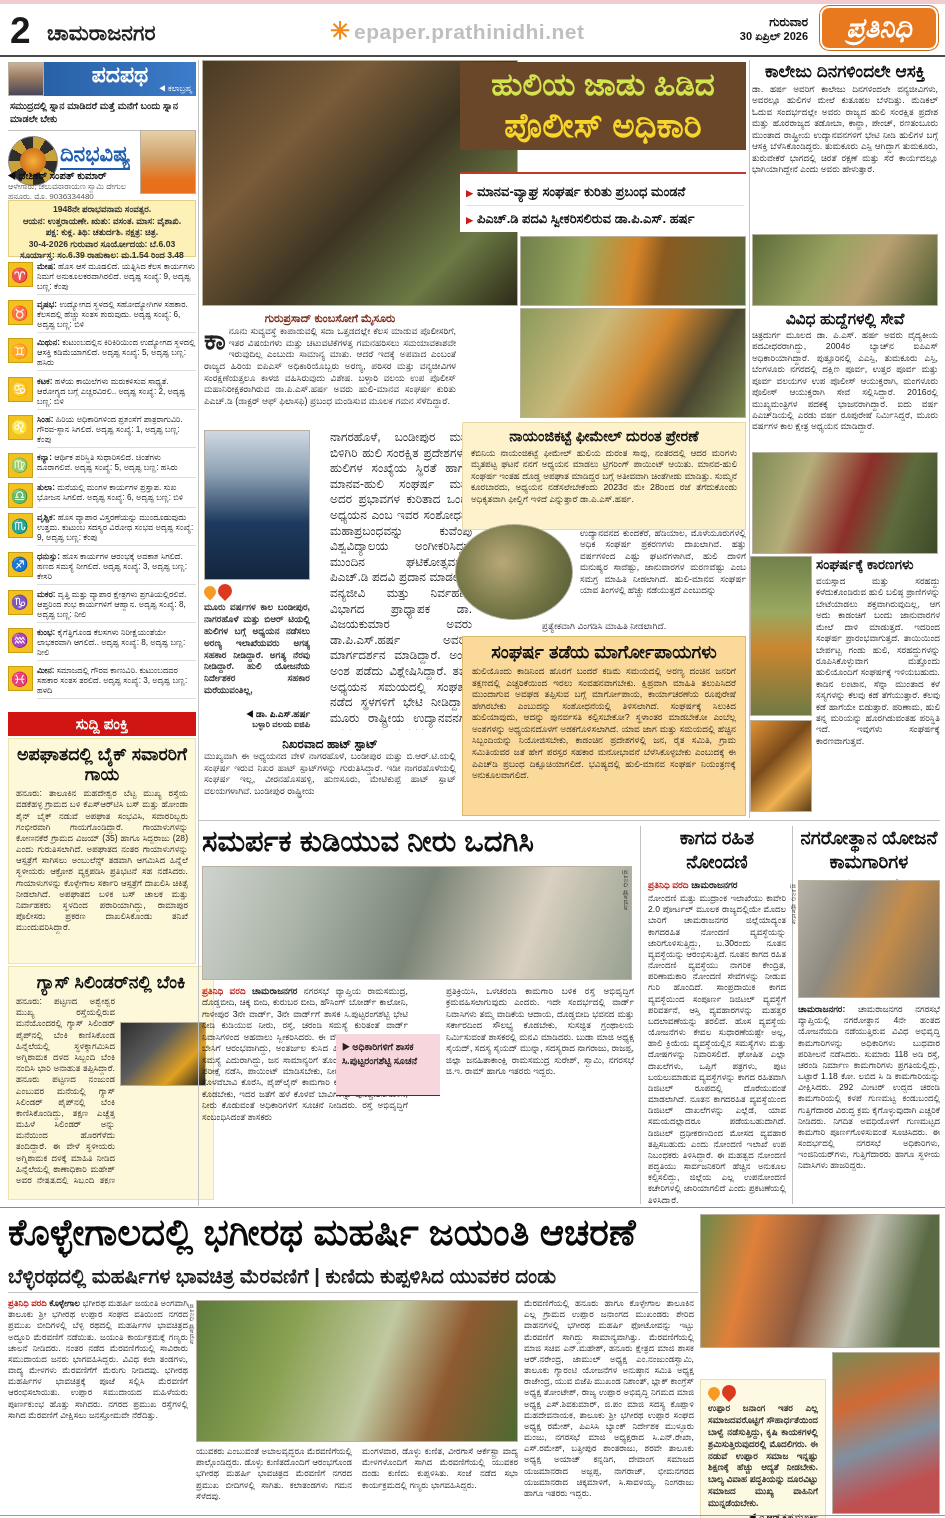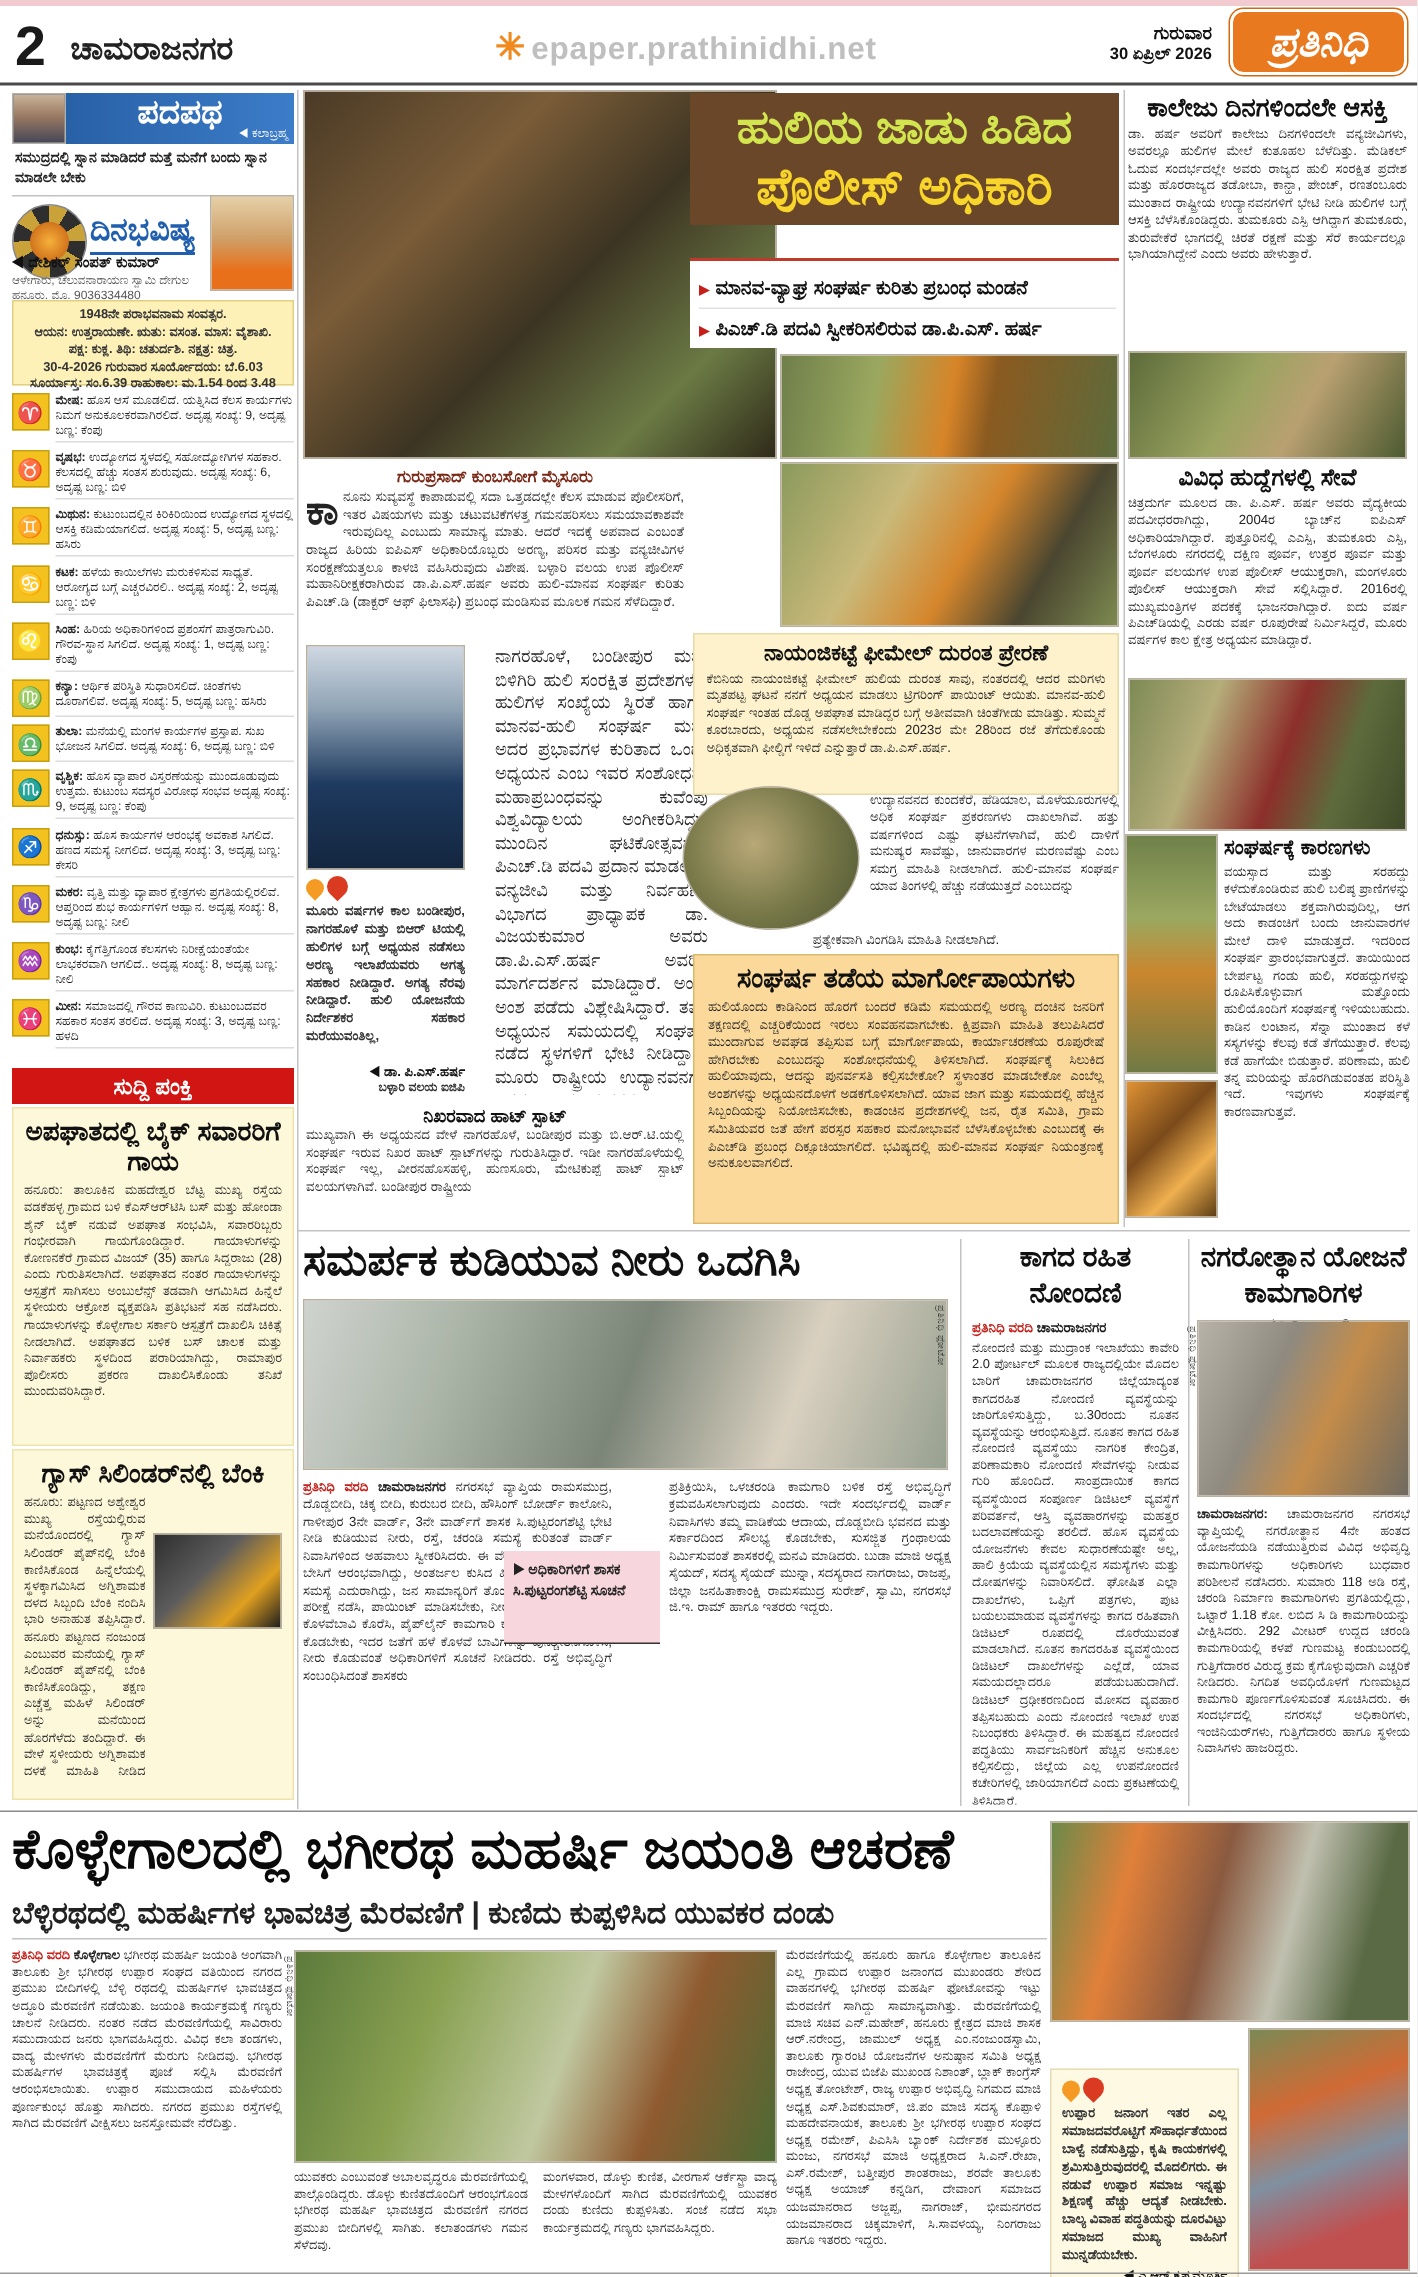--- a/index.html
+++ b/index.html
@@ -169,21 +169,21 @@
         <div class="zicon">♓</div>
         <div class="ztext"><b>ಮೀನ:</b> <span>ಸಮಾಜದಲ್ಲಿ ಗೌರವ ಕಾಣುವಿರಿ. ಕುಟುಂಬದವರ ಸಹಕಾರ ಸಂತಸ ತರಲಿದೆ. ಅದೃಷ್ಟ ಸಂಖ್ಯೆ: 3, ಅದೃಷ್ಟ ಬಣ್ಣ: ಹಳದಿ</span></div>
       </div>
   </div>
 
   <div class="abs banner" style="left:8px;top:712px;width:188px;height:24px;">ಸುದ್ದಿ ಪಂಕ್ತಿ</div>
   <div class="abs ylwart" style="left:8px;top:738px;width:188px;height:226px;">
     <div class="ylwhead">ಅಪಘಾತದಲ್ಲಿ ಬೈಕ್ ಸವಾರರಿಗೆ ಗಾಯ</div>
     <div class="jtext" style="font-size:8.6px;height:172px;">ಹನೂರು: ತಾಲೂಕಿನ ಮಹದೇಶ್ವರ ಬೆಟ್ಟ ಮುಖ್ಯ ರಸ್ತೆಯ ವಡಕೆಹಳ್ಳ ಗ್ರಾಮದ ಬಳಿ ಕೆಎಸ್‌ಆರ್‌ಟಿಸಿ ಬಸ್ ಮತ್ತು ಹೋಂಡಾ ಶೈನ್ ಬೈಕ್ ನಡುವೆ ಅಪಘಾತ ಸಂಭವಿಸಿ, ಸವಾರರಿಬ್ಬರು ಗಂಭೀರವಾಗಿ ಗಾಯಗೊಂಡಿದ್ದಾರೆ. ಗಾಯಾಳುಗಳನ್ನು ಕೋಣನಕೆರೆ ಗ್ರಾಮದ ವಿಜಯ್ (35) ಹಾಗೂ ಸಿದ್ದರಾಜು (28) ಎಂದು ಗುರುತಿಸಲಾಗಿದೆ. ಅಪಘಾತದ ನಂತರ ಗಾಯಾಳುಗಳನ್ನು ಆಸ್ಪತ್ರೆಗೆ ಸಾಗಿಸಲು ಅಂಬುಲೆನ್ಸ್ ತಡವಾಗಿ ಆಗಮಿಸಿದ ಹಿನ್ನೆಲೆ ಸ್ಥಳೀಯರು ಆಕ್ರೋಶ ವ್ಯಕ್ತಪಡಿಸಿ ಪ್ರತಿಭಟನೆ ಸಹ ನಡೆಸಿದರು. ಗಾಯಾಳುಗಳನ್ನು ಕೊಳ್ಳೇಗಾಲ ಸರ್ಕಾರಿ ಆಸ್ಪತ್ರೆಗೆ ದಾಖಲಿಸಿ ಚಿಕಿತ್ಸೆ ನೀಡಲಾಗಿದೆ. ಅಪಘಾತದ ಬಳಿಕ ಬಸ್ ಚಾಲಕ ಮತ್ತು ನಿರ್ವಾಹಕರು ಸ್ಥಳದಿಂದ ಪರಾರಿಯಾಗಿದ್ದು, ರಾಮಾಪುರ ಪೊಲೀಸರು ಪ್ರಕರಣ ದಾಖಲಿಸಿಕೊಂಡು ತನಿಖೆ ಮುಂದುವರಿಸಿದ್ದಾರೆ.</div>
   </div>
-  <div class="abs ylwart" style="left:8px;top:966px;width:188px;height:234px;">
+  <div class="abs ylwart" style="left:8px;top:966px;width:206px;height:234px;">
     <div class="ylwhead">ಗ್ಯಾಸ್ ಸಿಲಿಂಡರ್‌ನಲ್ಲಿ ಬೆಂಕಿ</div>
     <div style="position:relative;height:188px;overflow:hidden;">
       <div class="photo" style="float:right;width:86px;height:64px;margin:26px 0 3px 5px;background-image:linear-gradient(135deg,#2e2e2e,#5c5c5c 40%,#e0a020 72%,#1e1e1e);"></div>
       <div class="jtext" style="font-size:8.6px;">ಹನೂರು: ಪಟ್ಟಣದ ಅಶ್ವೇಶ್ವರ ಮುಖ್ಯ ರಸ್ತೆಯಲ್ಲಿರುವ ಮನೆಯೊಂದರಲ್ಲಿ ಗ್ಯಾಸ್ ಸಿಲಿಂಡರ್ ಪೈಪ್‌ನಲ್ಲಿ ಬೆಂಕಿ ಕಾಣಿಸಿಕೊಂಡ ಹಿನ್ನೆಲೆಯಲ್ಲಿ ಸ್ಥಳಕ್ಕಾಗಮಿಸಿದ ಅಗ್ನಿಶಾಮಕ ದಳದ ಸಿಬ್ಬಂದಿ ಬೆಂಕಿ ನಂದಿಸಿ ಭಾರಿ ಅನಾಹುತ ತಪ್ಪಿಸಿದ್ದಾರೆ. ಹನೂರು ಪಟ್ಟಣದ ನಂಜುಂಡ ಎಂಬುವರ ಮನೆಯಲ್ಲಿ ಗ್ಯಾಸ್ ಸಿಲಿಂಡರ್ ಪೈಪ್‌ನಲ್ಲಿ ಬೆಂಕಿ ಕಾಣಿಸಿಕೊಂಡಿದ್ದು, ತಕ್ಷಣ ಎಚ್ಚೆತ್ತ ಮಹಿಳೆ ಸಿಲಿಂಡರ್ ಅನ್ನು ಮನೆಯಿಂದ ಹೊರಗೆಳೆದು ತಂದಿದ್ದಾರೆ. ಈ ವೇಳೆ ಸ್ಥಳೀಯರು ಅಗ್ನಿಶಾಮಕ ದಳಕ್ಕೆ ಮಾಹಿತಿ ನೀಡಿದ ಹಿನ್ನೆಲೆಯಲ್ಲಿ ಠಾಣಾಧಿಕಾರಿ ಮಹೇಶ್ ಅವರ ನೇತೃತ್ವದಲ್ಲಿ ಸಿಬ್ಬಂದಿ ತಕ್ಷಣ ಸ್ಥಳಕ್ಕೆ ಧಾವಿಸಿ ಬೆಂಕಿ ನಂದಿಸಿದ್ದಾರೆ. ಮಹೇಶ್, ಪೆರಿಯ ನಾಯಗಮ್, ದೀಪಕ್, ಅನಿಲ್ ಹಾಗೂ ಜೋಕೇಶ್ ಅವರು ಕಾರ್ಯಾಚರಣೆಯಲ್ಲಿ ಭಾಗವಹಿಸಿದರು.</div>
     </div>
   </div>
 
   <div class="abs vline" style="left:198px;top:60px;height:1146px;"></div>
   <div class="abs vline" style="left:749px;top:60px;height:758px;"></div>
   <div class="abs hline" style="left:198px;top:820px;width:742px;"></div>

